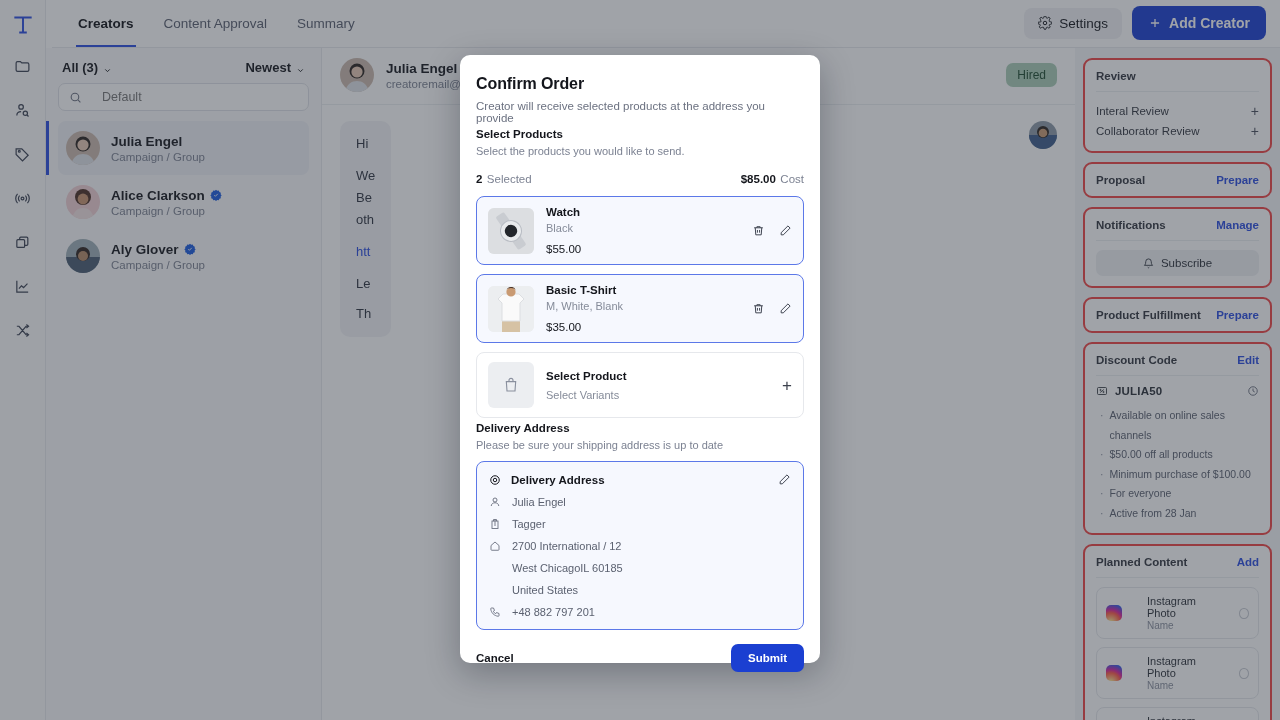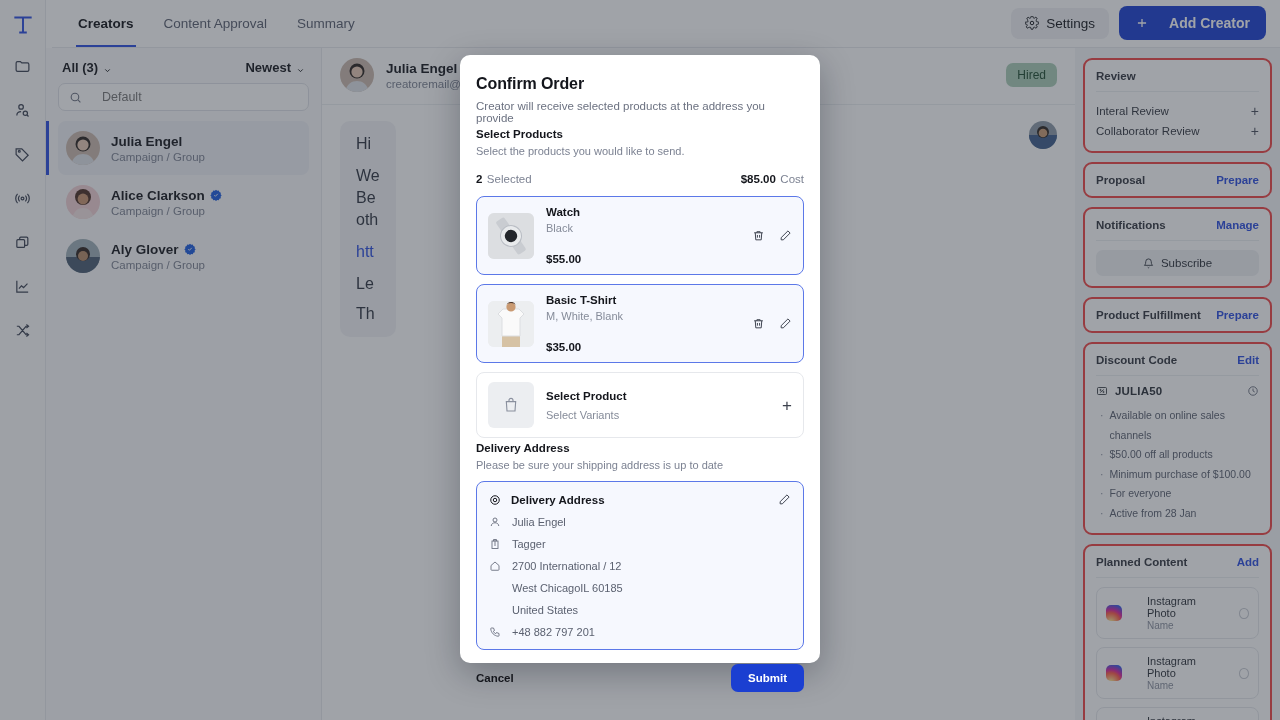--- a/index.html
+++ b/index.html
@@ -41,21 +41,21 @@
   .tab.active:after {
     content: ""; position: absolute; left: 0; right: 0; bottom: 0; height: 2.5px; background: #2b4de0;
   }
   .topbar-right { margin-left: auto; display: flex; align-items: center; gap: 10px; padding-bottom: 7px; }
   .btn-settings {
     display: flex; align-items: center; gap: 7px;
     background: #f0f1f4; border: none; border-radius: 8px;
     padding: 8px 14px; font-size: 13.5px; color: #13151b; font-family: inherit;
   }
   .btn-add {
-    display: flex; align-items: center; gap: 20px;
+    display: flex; align-items: center; gap: 7px;
     background: #1b3fd1; color: #fff; border: none; border-radius: 8px;
     padding: 9px 16px; font-size: 14px; font-weight: 600; font-family: inherit;
   }
 
   
   .listcol {
     position: absolute; left: 46px; top: 48px; width: 276px; bottom: 0;
     background: #fafafb; border-right: 1px solid #e8e9ed; padding: 10px 12px;
   }
   .list-head { display: flex; align-items: center; justify-content: space-between; padding: 2px 4px 8px; }
@@ -89,21 +89,21 @@
   .center-head { display: flex; align-items: center; gap: 12px; padding: 10px 18px 12px; border-bottom: 1px solid #eceef1; }
   .ch-name { font-size: 13.5px; font-weight: 600; color: #14161c; }
   .ch-mail { font-size: 11.5px; color: #7c8292; margin-top: 2px; }
   .badge-hired {
     margin-left: auto; background: #a9cdb6; color: #1d4a2e; font-size: 12px;
     padding: 5px 11px; border-radius: 7px; font-weight: 500;
   }
   .msgwrap { padding: 16px 18px; display: flex; gap: 10px; }
   .bubble {
     background: #f2f3f6; border-radius: 10px; padding: 12px 16px; max-width: 490px;
-    font-size: 16px; color: #2f3440; line-height: 22px;
+    font-size: 13px; color: #2f3440; line-height: 22px;
   }
   .bubble a { color: #2b4de0; text-decoration: none; }
   .msg-avatar { width: 28px; height: 28px; border-radius: 50%; overflow: hidden; margin-left: auto; flex: none; }
 
   
   .rightcol {
     position: absolute; right: 0; top: 48px; width: 205px; bottom: 0;
     background: #f5f6f8; padding: 10px 8px; overflow: hidden;
   }
   .card { background: #fff; border: 2px solid #ef4444; border-radius: 9px; padding: 10px 11px; margin-bottom: 9px; }
@@ -154,21 +154,21 @@
   .prod {
     display: flex; align-items: center; gap: 12px;
     border: 1px solid #e6e8ec; border-radius: 8px; padding: 9px 11px; margin-top: 9px;
     background: #fff;
   }
   .prod.sel { border-color: #5c78e8; background: #f6f8fe; }
   .prod-thumb { width: 46px; height: 46px; border-radius: 6px; overflow: hidden; flex: none; background: #eceef1; }
   .prod-info { flex: 1; min-width: 0; }
   .prod-name { font-size: 11.5px; font-weight: 600; color: #14161c; }
   .prod-var { font-size: 11px; color: #858b99; margin-top: 4px; }
-  .prod-price { font-size: 11.5px; font-weight: 700; color: #14161c; margin-top: 19px; }
+  .prod-price { font-size: 11.5px; font-weight: 400; color: #14161c; margin-top: 9px; }
   .prod-actions { display: flex; align-items: center; gap: 14px; color: #3c414d; }
   .prod-actions svg { width: 13px; height: 13px; }
   .plus-lg { font-size: 17px; color: #3c414d; line-height: 1; }
 
   .addr-box { border: 1px solid #5c78e8; background: #f6f8fe; border-radius: 8px; padding: 11px 12px; margin-top: 10px; }
   .addr-head { display: flex; align-items: center; gap: 10px; }
   .addr-head-title { font-size: 11.5px; font-weight: 700; color: #14161c; }
   .addr-edit { margin-left: auto; color: #3c414d; }
   .addr-line { display: flex; align-items: center; gap: 11px; margin-top: 10px; }
   .addr-ico { width: 12px; height: 12px; color: #6b7180; flex: none; display:flex; }

